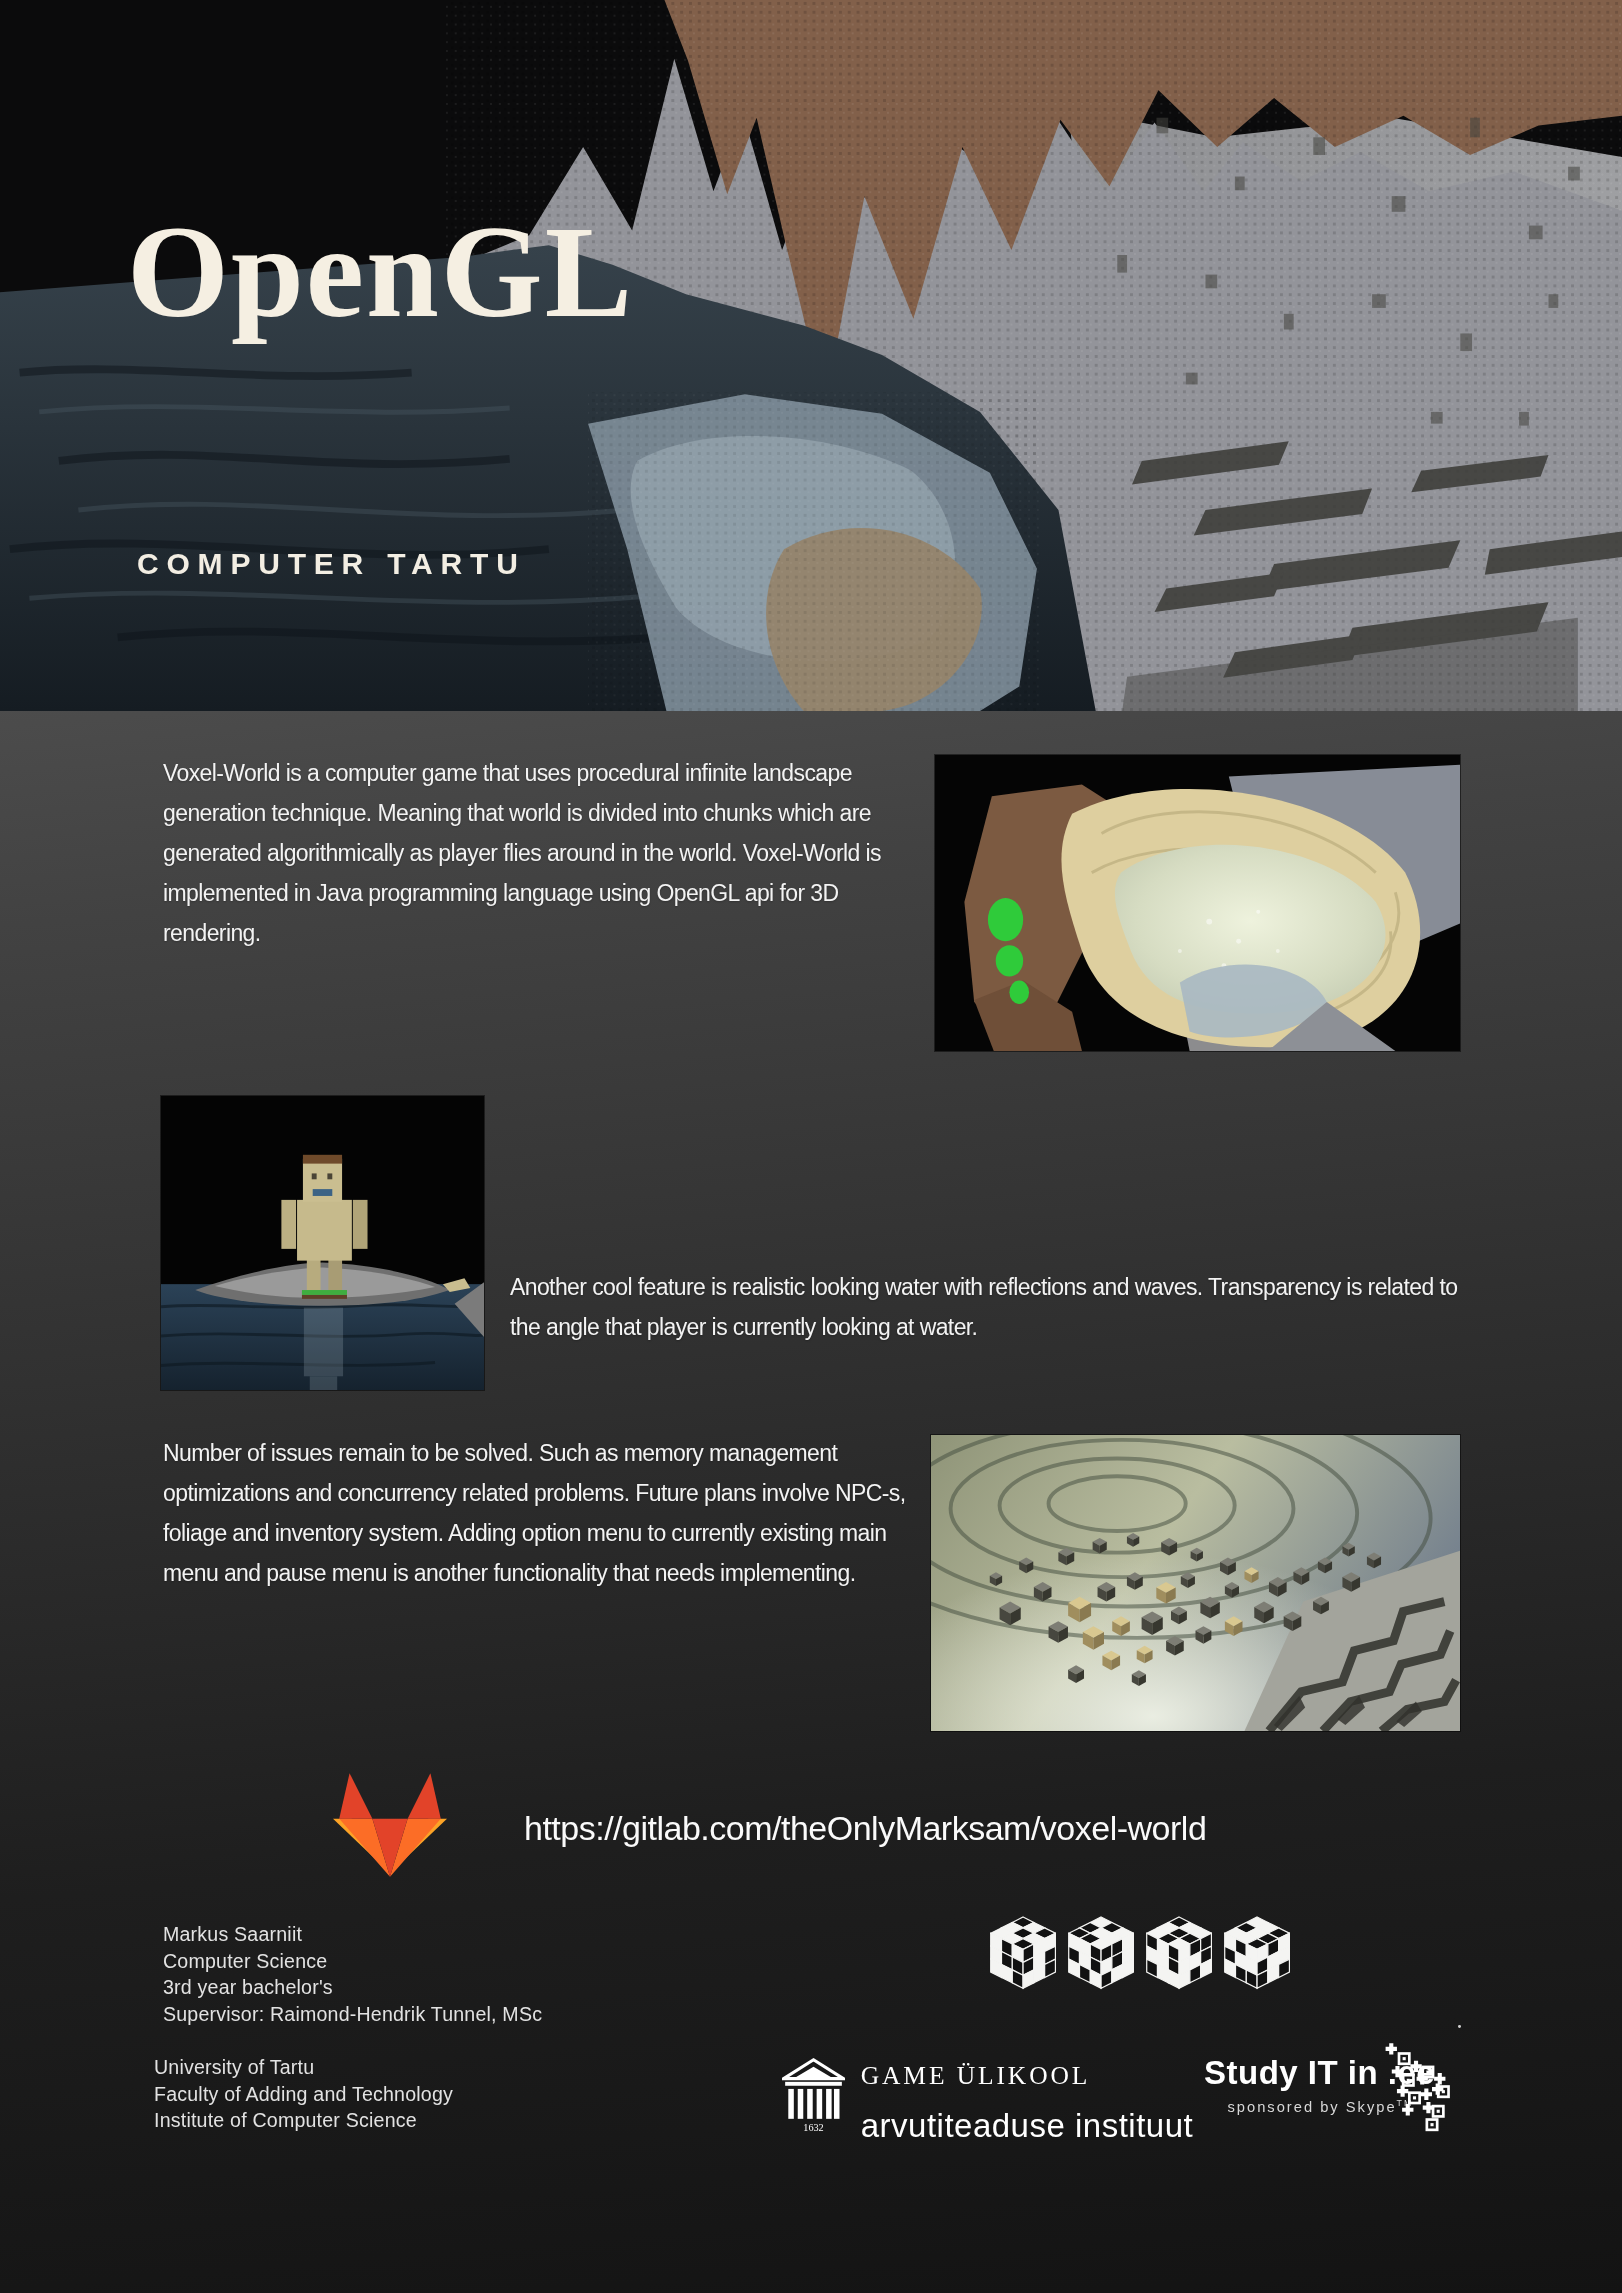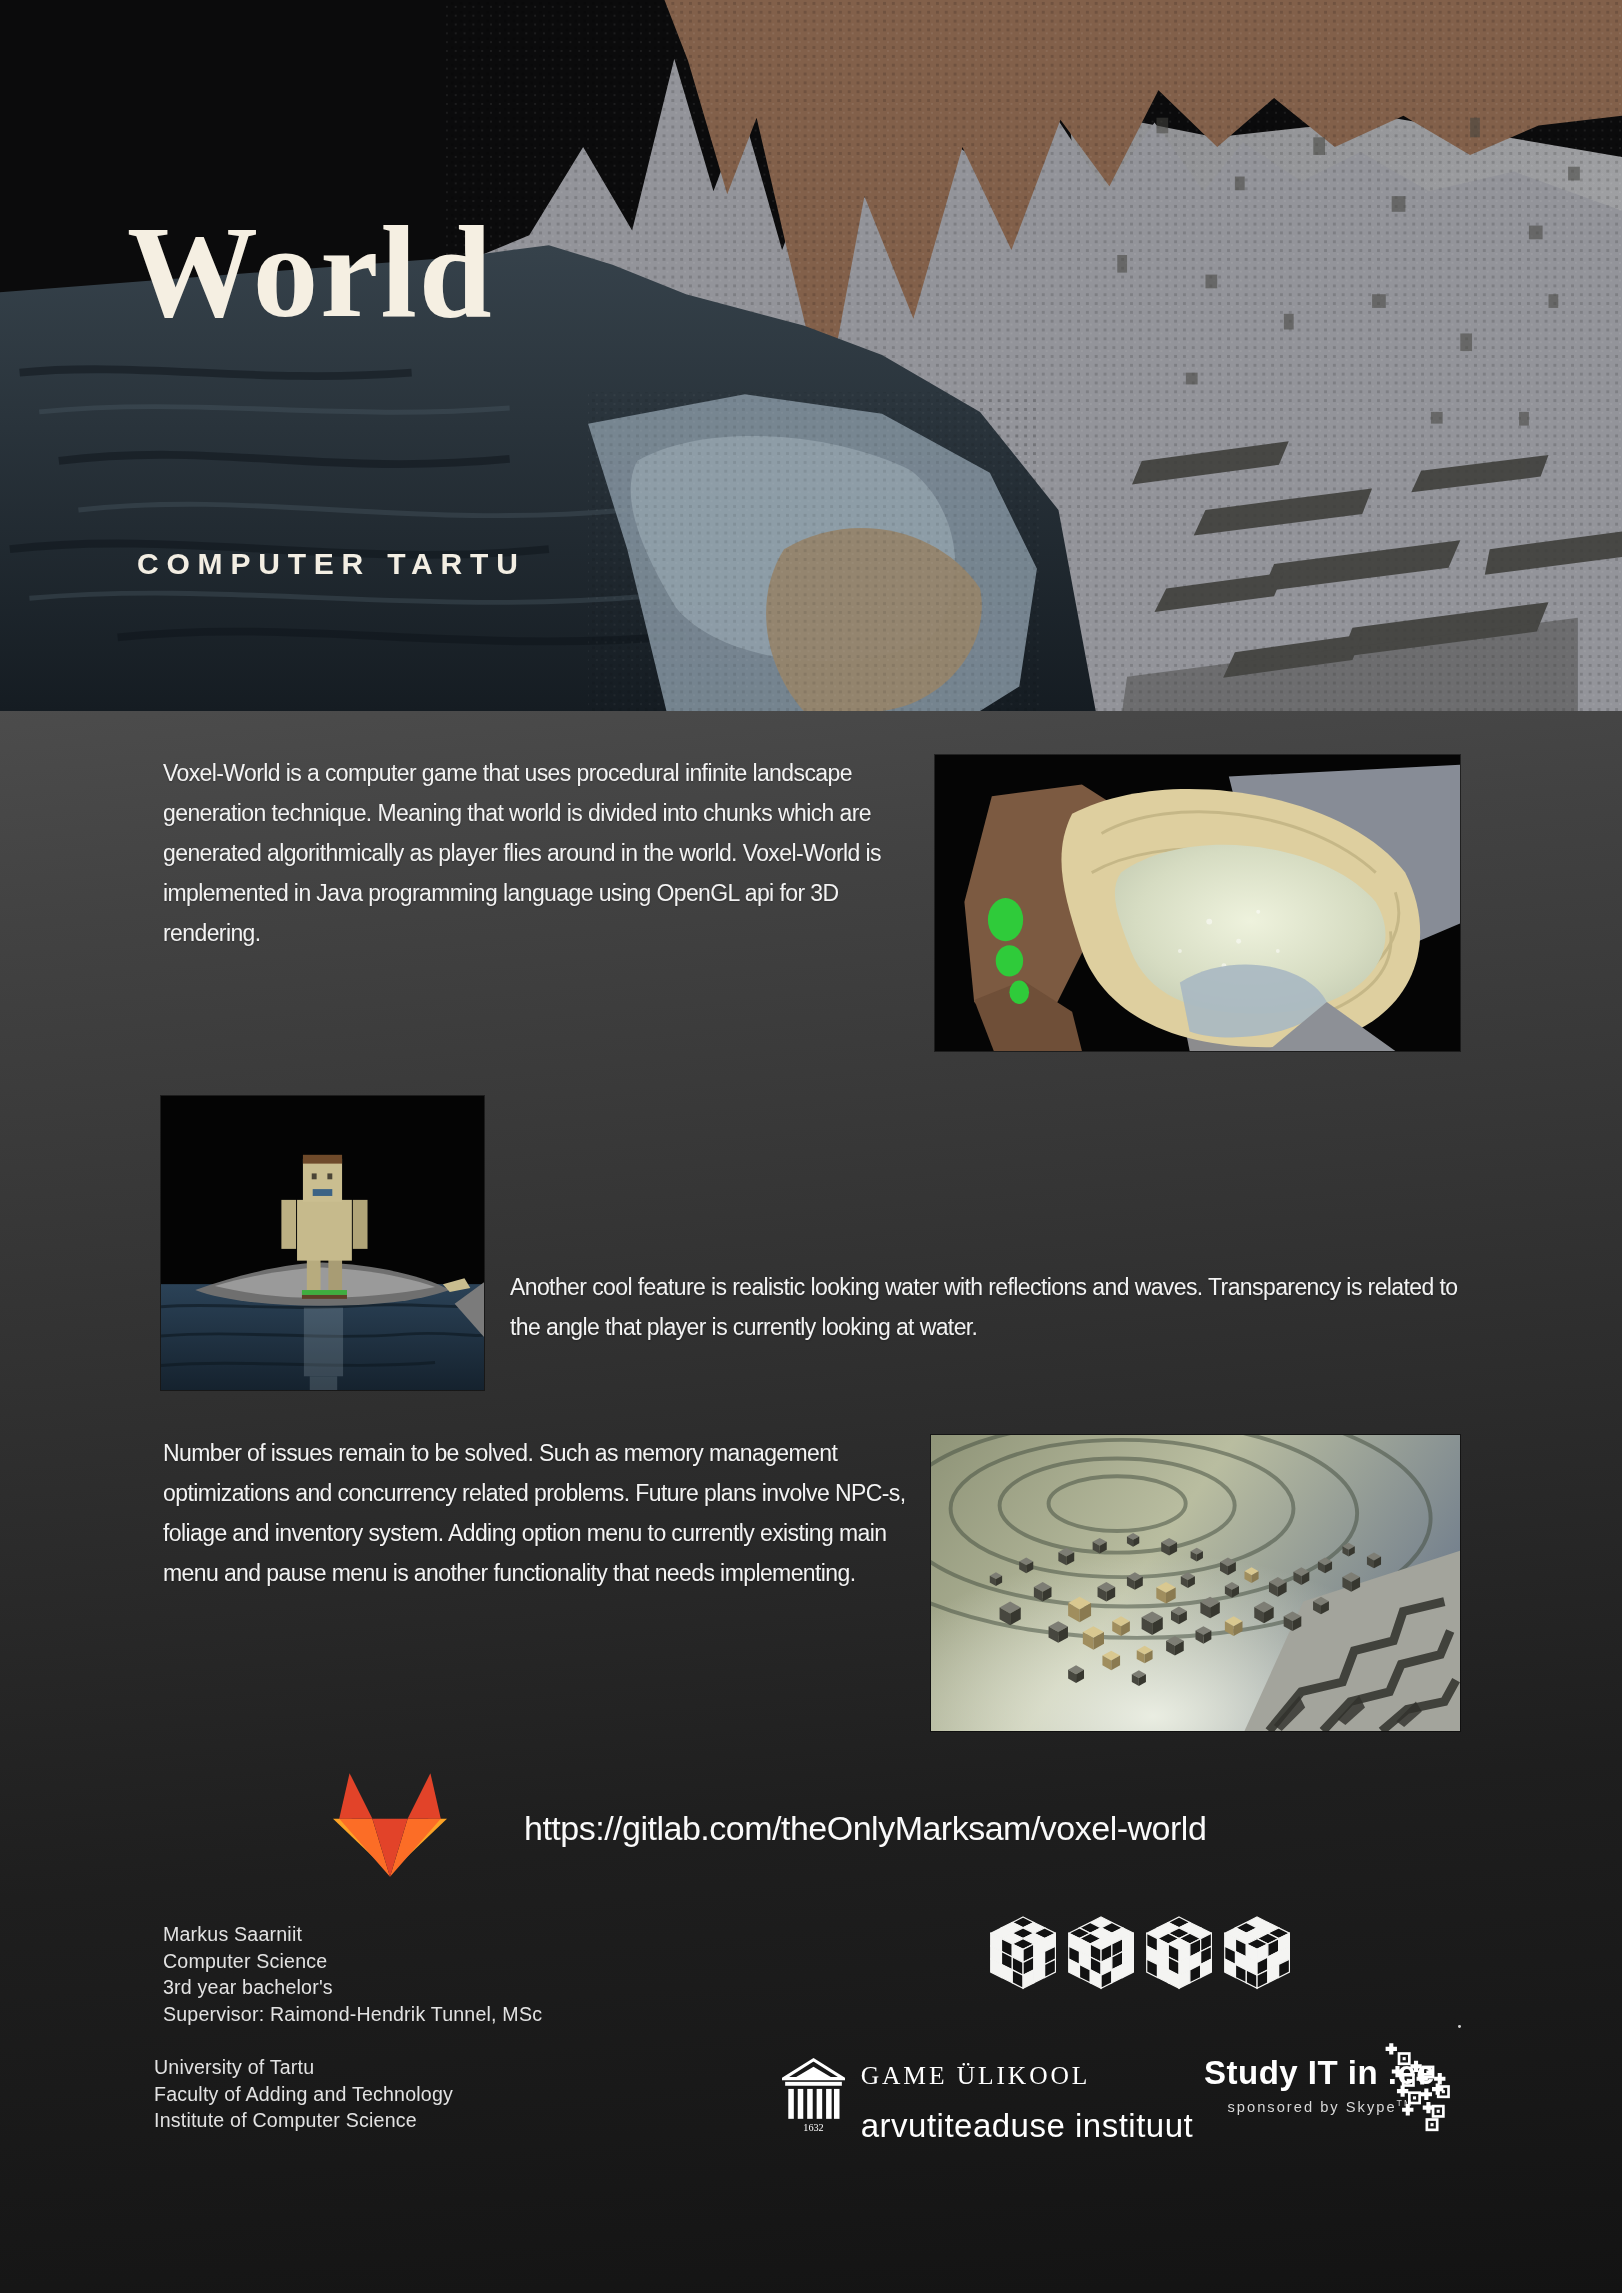--- a/index.html
+++ b/index.html
@@ -123,21 +123,21 @@
       </g>
 
       <path fill="#7e8d99" opacity=".92" d="M600,432 L760,402 900,422 1010,482 1058,580 1040,700 1000,725 680,725 640,560 Z"></path>
       <path fill="#93a2ac" opacity=".8" d="M650,470 C720,430 850,440 930,480 980,520 990,600 950,650 880,690 740,680 690,620 660,570 630,510 650,470 Z"></path>
       <path fill="#95846c" opacity=".95" d="M800,560 C870,518 960,540 1000,600 1012,660 962,718 900,725 L820,725 C780,680 768,610 800,560 Z"></path>
       <rect x="600" y="400" width="460" height="325" fill="url(#nz)" opacity=".6"></rect>
     </svg>
   </div>
 
   <div class="abs hero-title">
-    <div>World</div>
+    <div>OpenGL</div>
   </div>
   <div class="abs hero-sub">COMPUTER TARTU</div>
 
   <div class="abs para p1">Voxel-World is a computer game that uses procedural infinite landscape generation technique. Meaning that world is divided into chunks which are generated algorithmically as player flies around in the world. Voxel-World is implemented in Java programming language using OpenGL api for 3D rendering.</div>
 
   <div class="abs shot img1">
     <svg viewBox="0 0 536 302" preserveAspectRatio="none" aria-hidden="true">
       <defs>
         <radialGradient id="lakeG" cx="0.5" cy="0.45" r="0.7">
           <stop offset="0" stop-color="#eef2dd"></stop>

